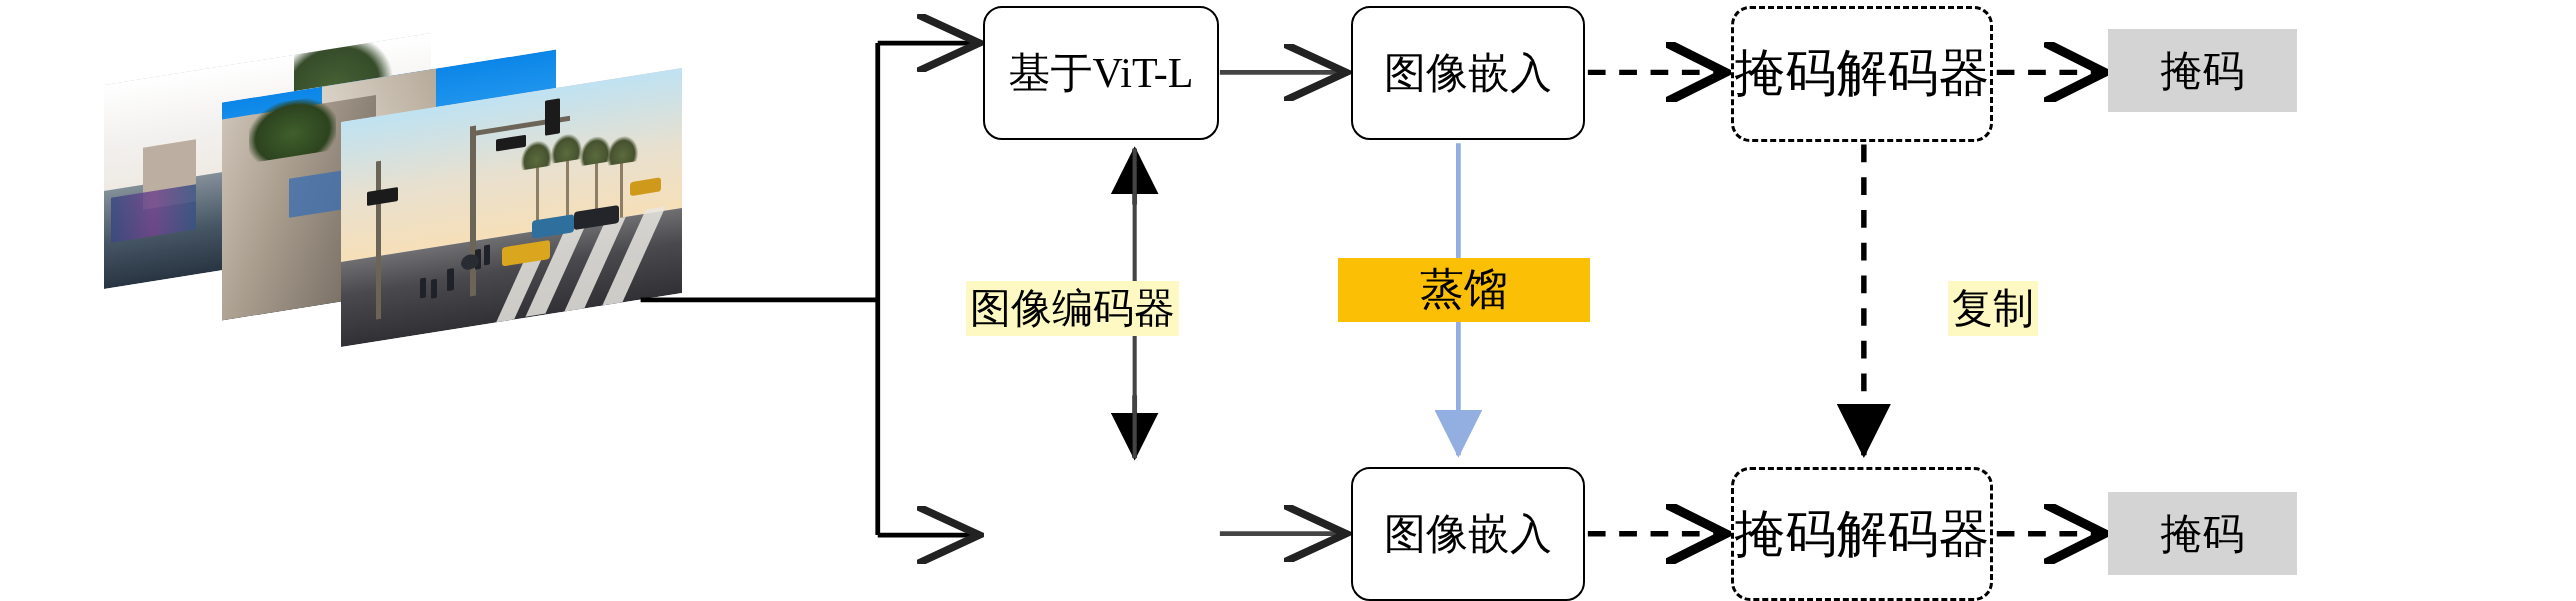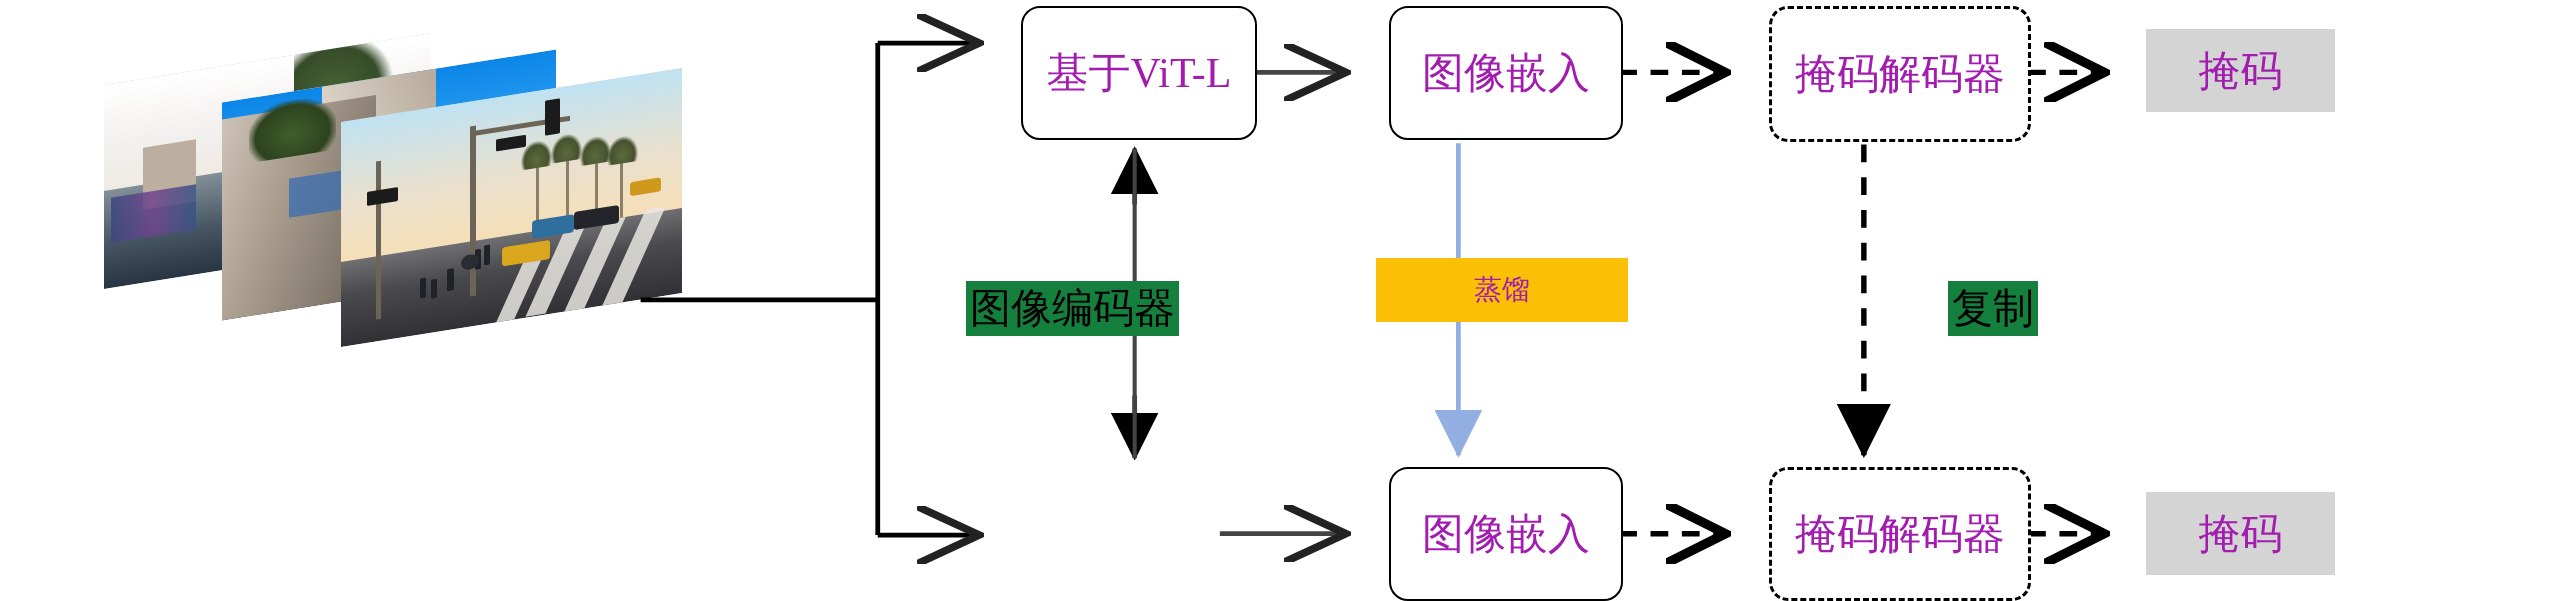--- a/index.html
+++ b/index.html
@@ -44,26 +44,26 @@
   #photo3 .trunk{position:absolute;width:3.4px;background:#8c7f66;}
   #photo3 .cross{position:absolute;background:#e9e6e0;opacity:.85;transform:skewX(-26deg);}
   #photo3 .car{position:absolute;border-radius:3.4px;}
   #photo3 .ped{position:absolute;background:#20222a;border-radius:1.4px;}
 
   
   svg.wires{position:absolute;left:0;top:0;width:2576px;height:602px;pointer-events:none;}
 
   
   .node{position:absolute;display:flex;align-items:center;justify-content:center;
-    box-sizing:border-box;line-height:1;white-space:nowrap;color:#a21caf;margin-left:38px;}
+    box-sizing:border-box;line-height:1;white-space:nowrap;color:#000000;}
   .solid-box{border:2.7px solid #000;border-radius:19px;background:#fff;font-size:42px;}
-  .dash-box{border:3.4px dashed #000;border-radius:19px;background:#fff;font-size:42px;}
+  .dash-box{border:3.4px dashed #000;border-radius:19px;background:#fff;font-size:51px;}
   .gray-box{background:#d4d4d4;font-size:42px;}
-  .orange-box{background:#fbbf06;font-size:28px;}
-  .plainlabel{position:absolute;font-size:41px;color:#000;white-space:nowrap;background:#15803d;
+  .orange-box{background:#fbbf06;font-size:44px;}
+  .plainlabel{position:absolute;font-size:41px;color:#000;white-space:nowrap;background:#fef9c3;
     padding:0 4.1px;}
 </style>
 </head>
 <body>
 
 <div id="stage">
 
   <div>
 
     <div class="photo" id="photo1">

